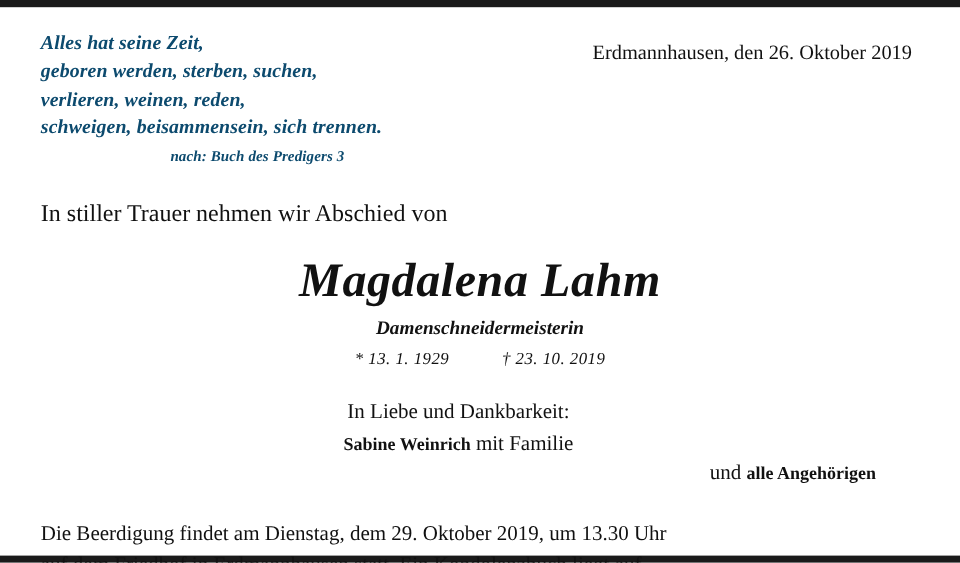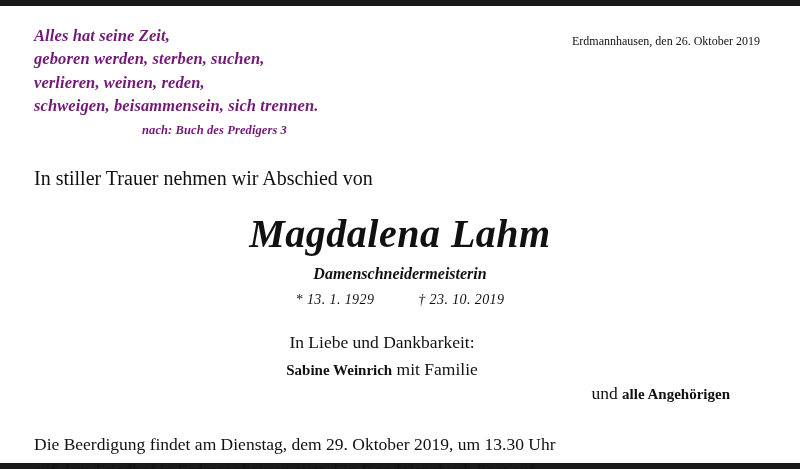--- a/index.html
+++ b/index.html
@@ -28,36 +28,36 @@
     display: flex;
     align-items: flex-start;
     justify-content: space-between;
   }
   .poem {
     font-style: italic;
     font-size: 16.5px;
     line-height: 1.42;
     font-family: "Liberation Serif", serif;
     font-weight: 700;
-    color: #701a75;
+    color: #0c4a6e;
     letter-spacing: 0.1px;
   }
   .poem-line {
     white-space: nowrap;
   }
   .poem-source {
     font-size: 12.5px;
     font-style: italic;
     font-weight: 700;
     margin-top: 4px;
     margin-left: 108px;
     white-space: nowrap;
   }
   .place-date {
-    font-size: 12px;
+    font-size: 17px;
     font-family: "Liberation Serif", serif;
     white-space: nowrap;
     padding-top: 10px;
     padding-right: 6px;
   }
   .intro {
     margin-top: 28px;
     font-size: 20px;
   }
   .name-block {

